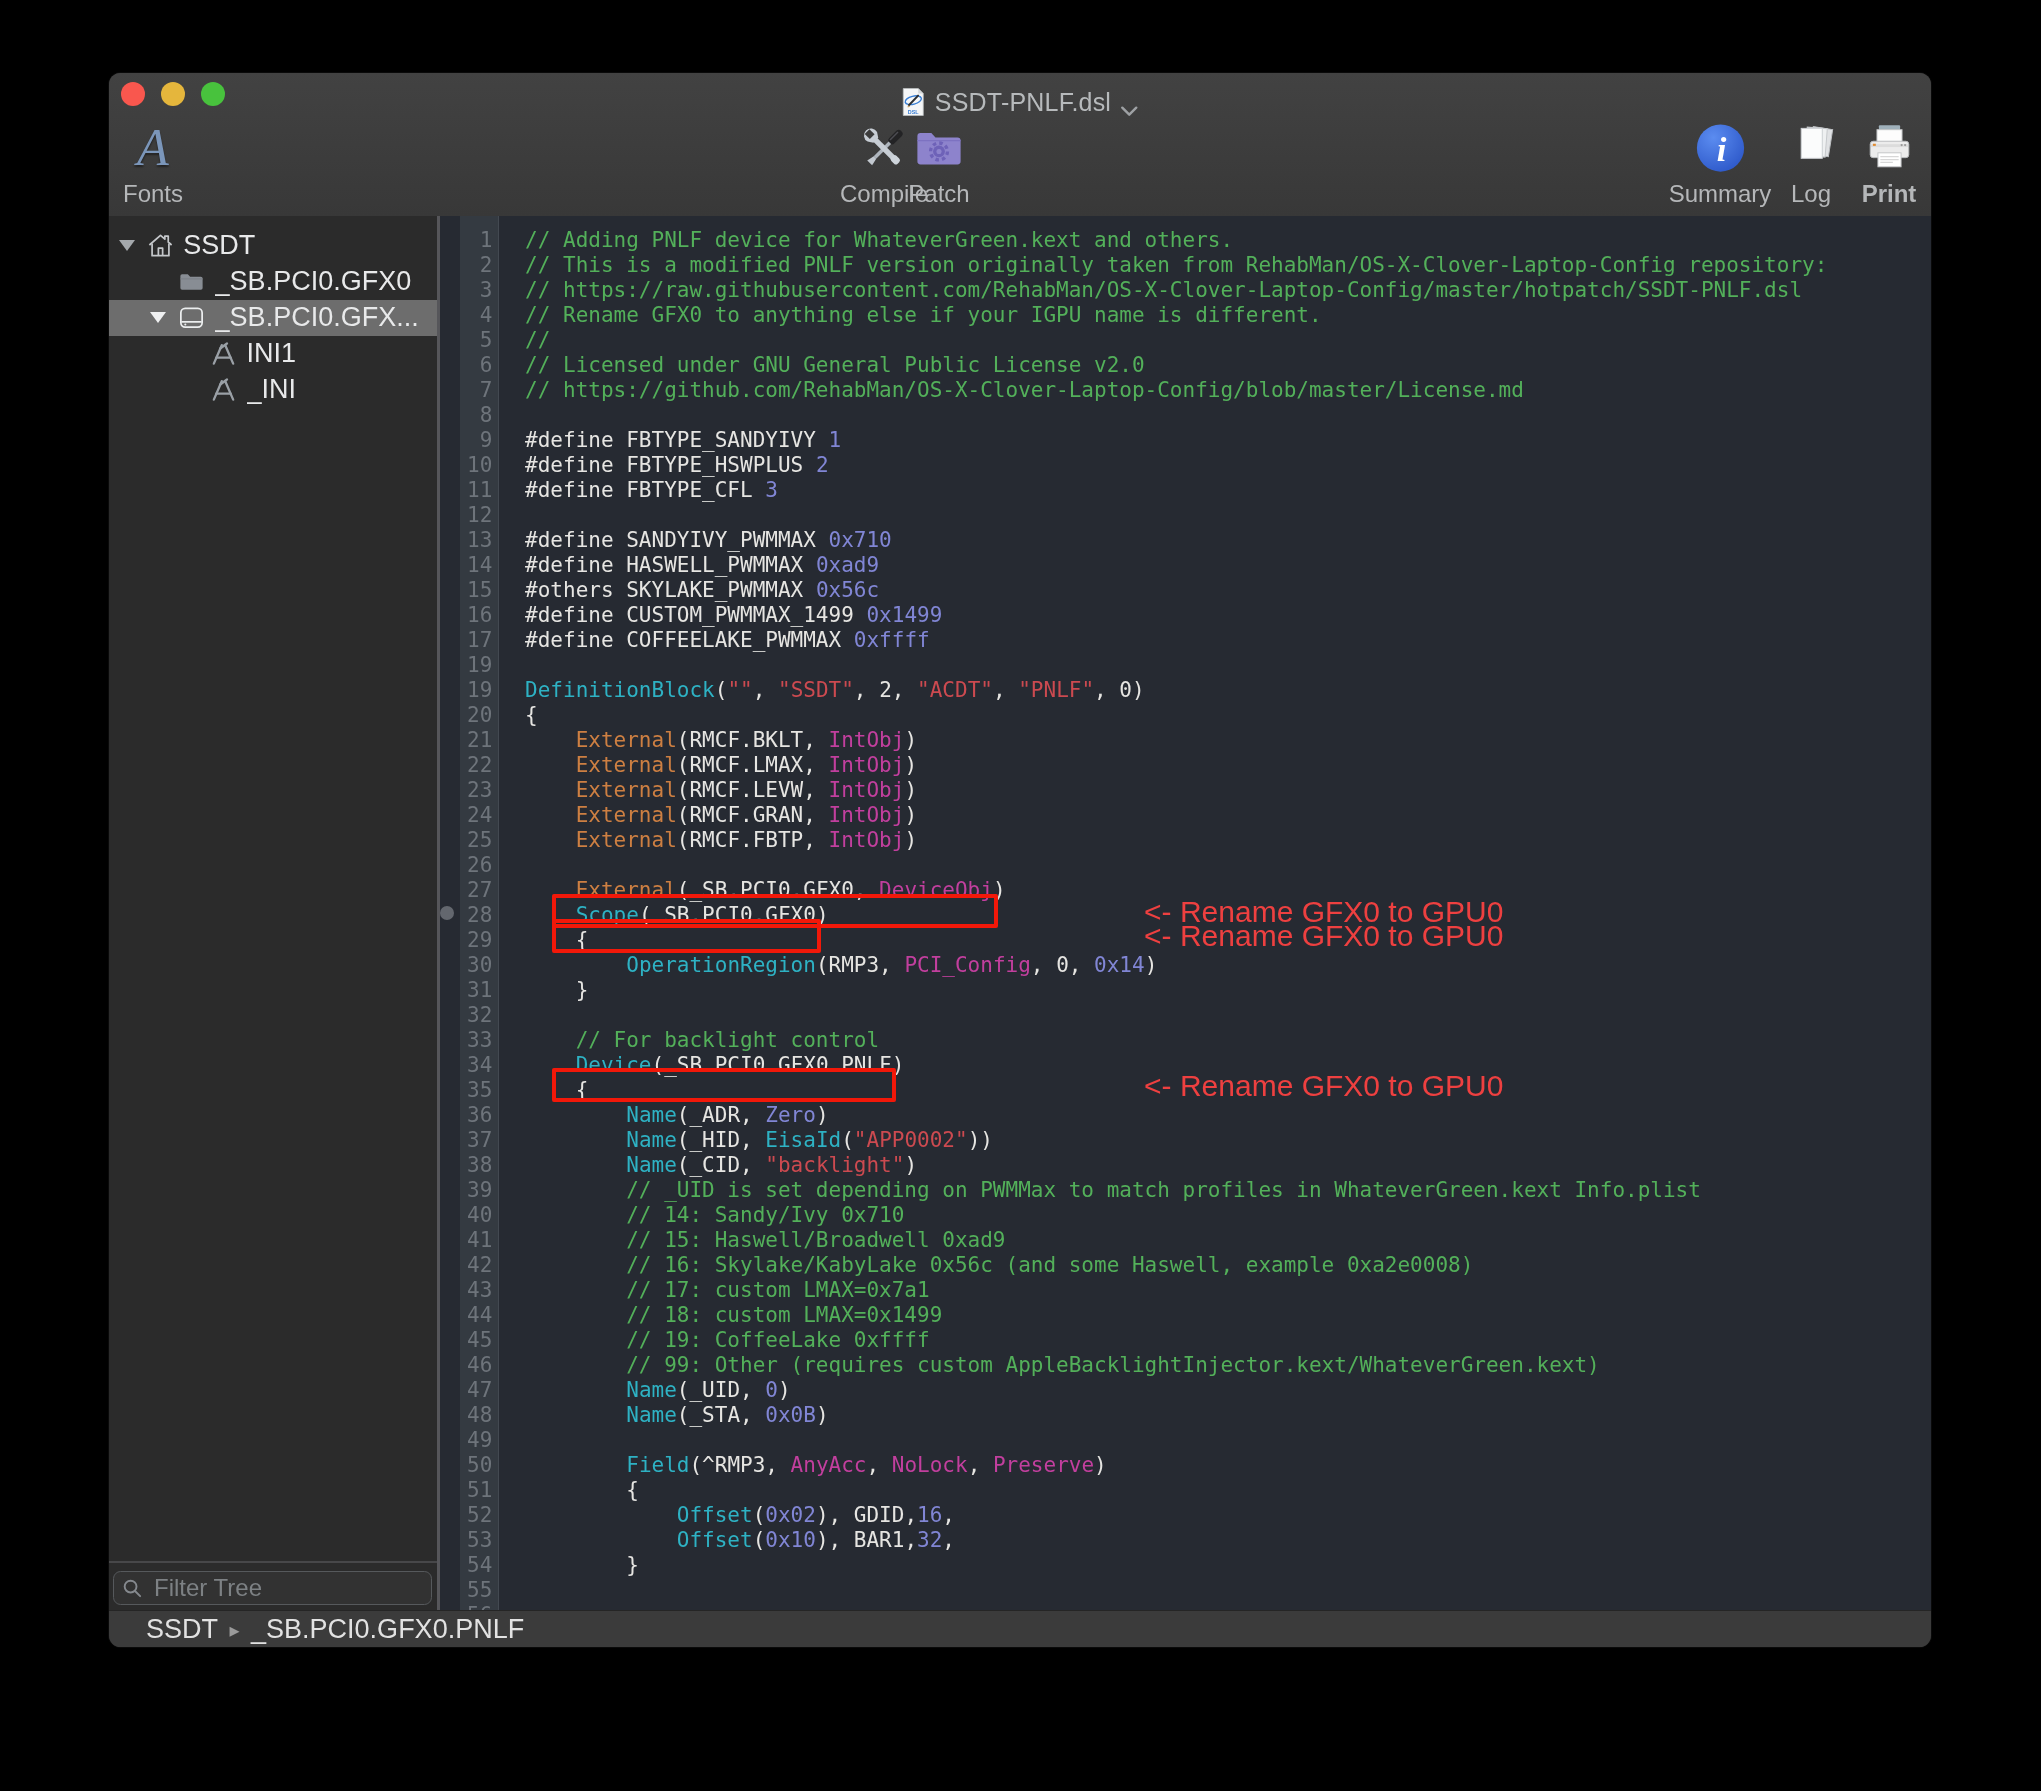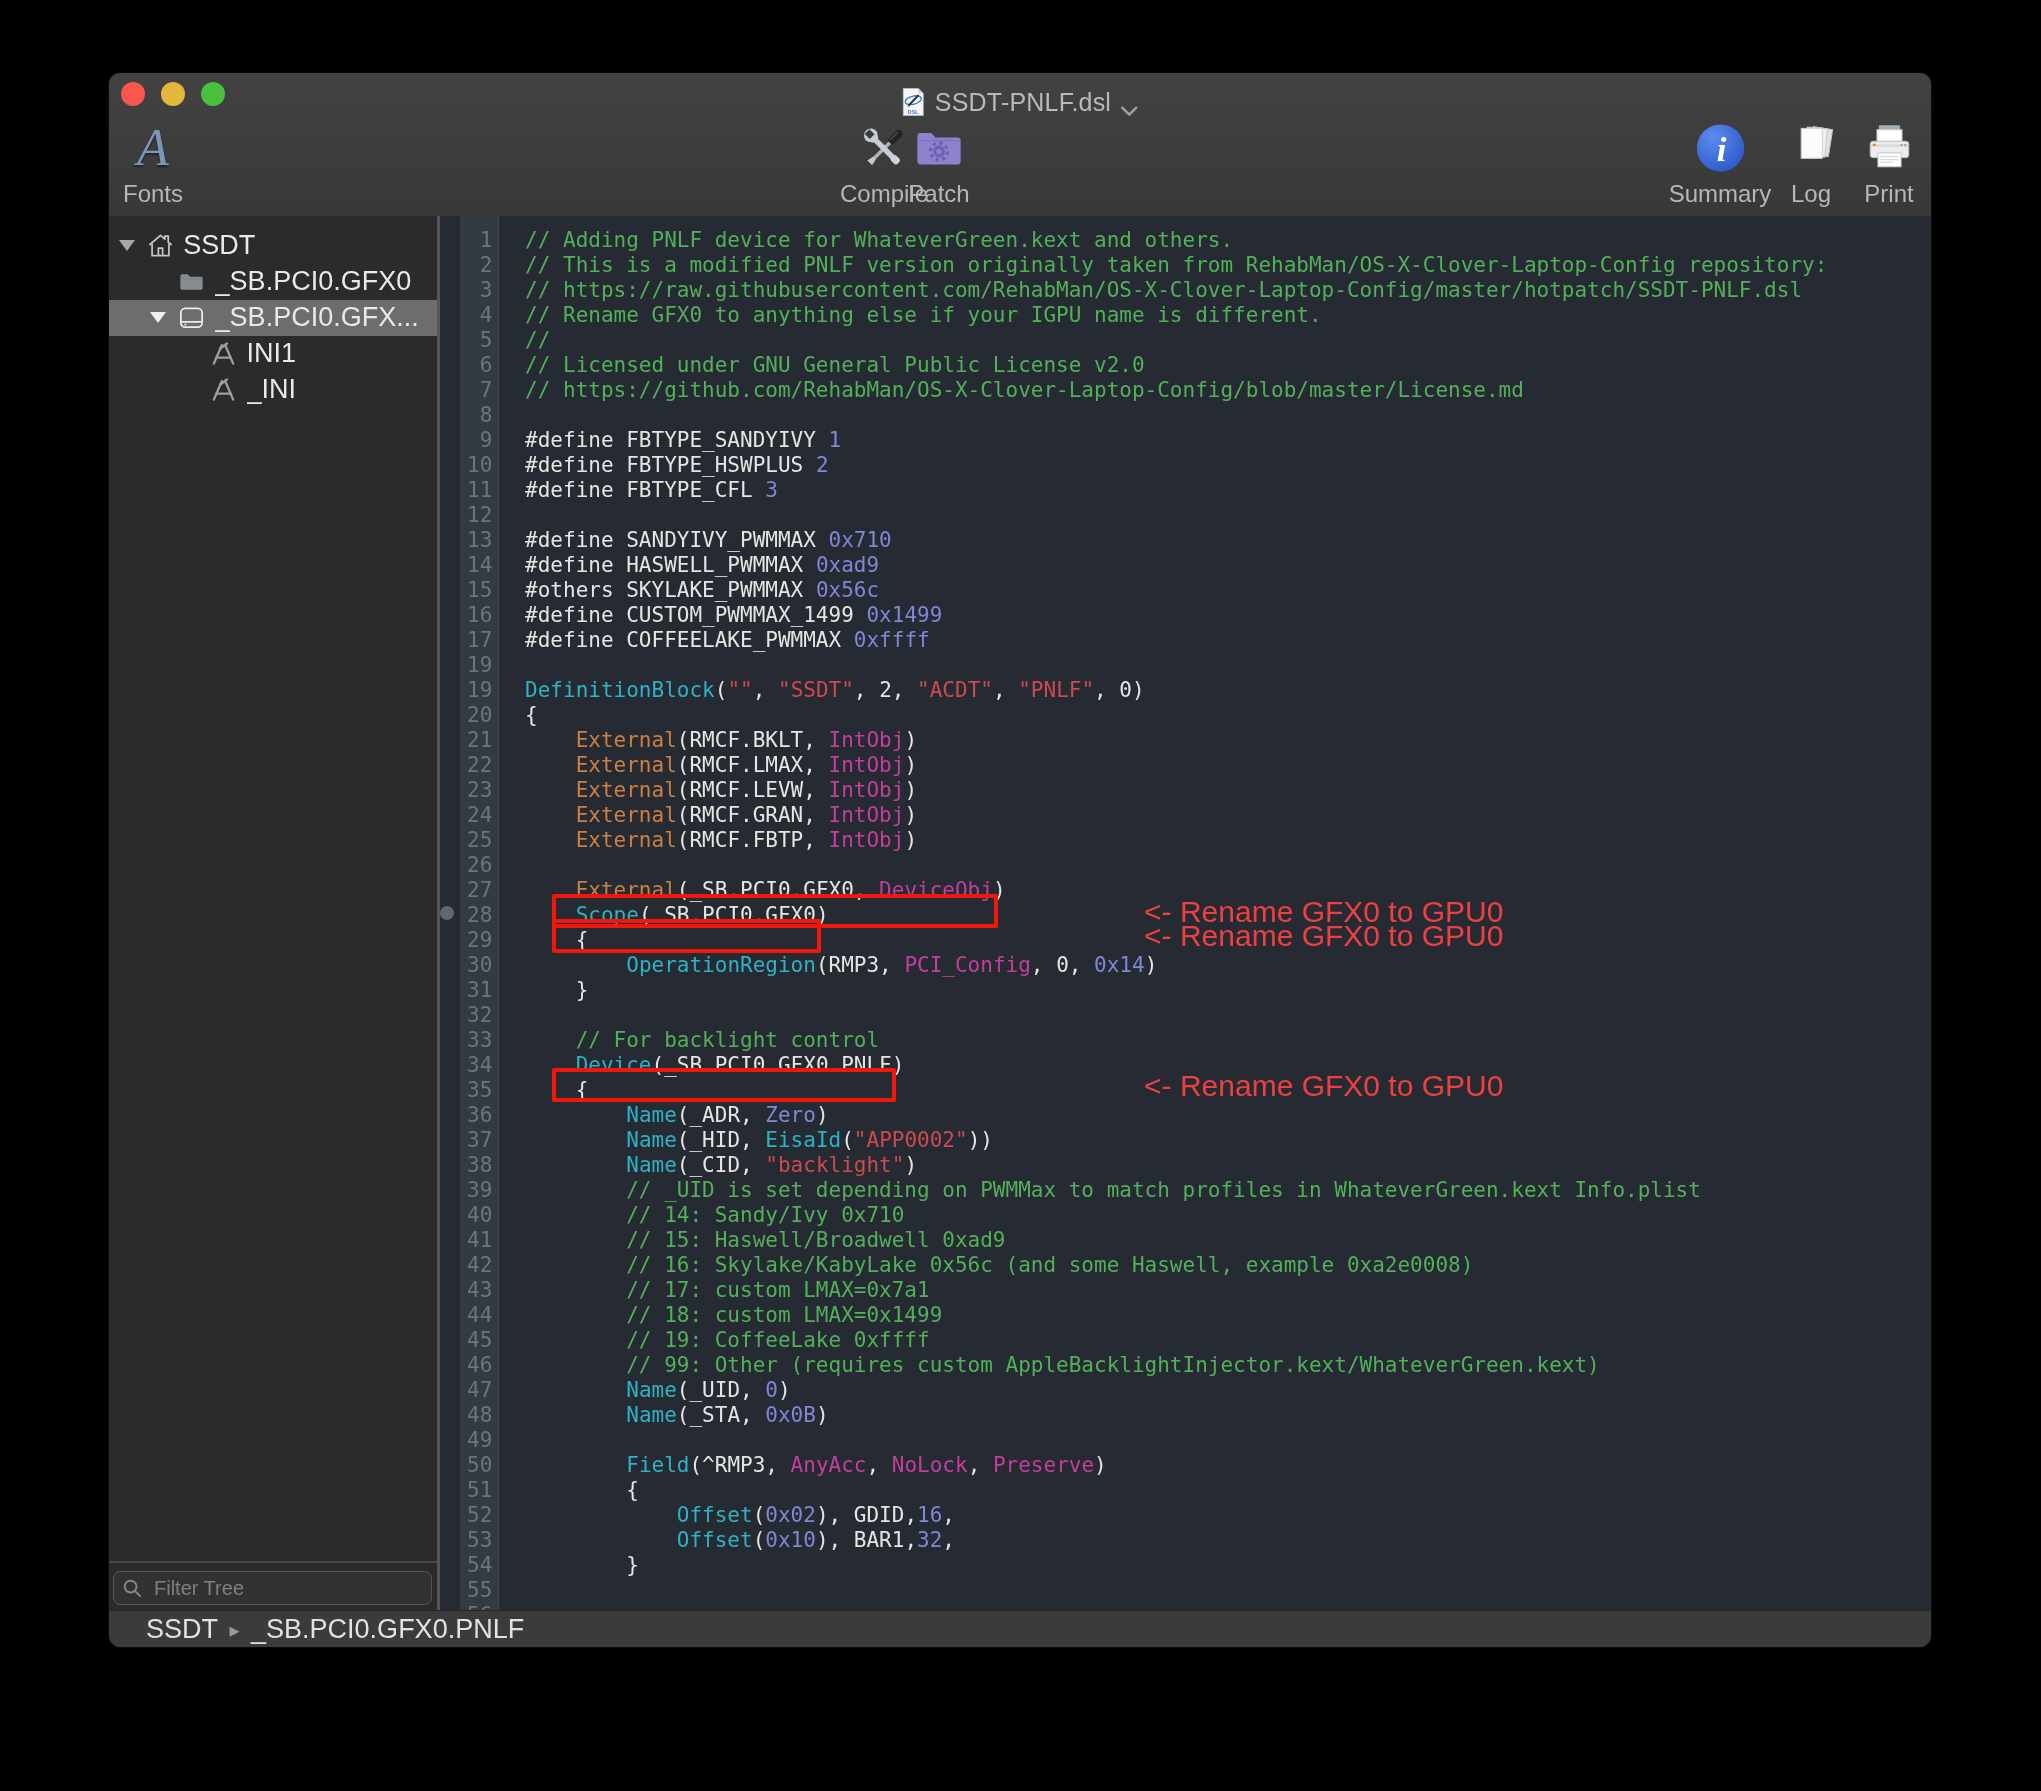--- a/index.html
+++ b/index.html
@@ -42,21 +42,21 @@
   .row .indent{flex:none;}
   .row .disc{width:27px;flex:none;display:flex;align-items:center;}
   .tri{width:0;height:0;border-left:8.6px solid transparent;border-right:8.6px solid transparent;
        border-top:11.5px solid #a4a8ac;}
   .row.selected .tri{border-top-color:#eff0f1;}
   .row .ticon{width:29px;height:29px;flex:none;margin-right:8.6px;display:flex;}
   .row .tlabel{overflow:hidden;text-overflow:ellipsis;}
   .filter-wrap{position:absolute;left:3.8px;right:4.8px;bottom:5.7px;height:32.5px;border:1.9px solid #56595c;
                border-radius:7.6px;background:#323232;display:flex;align-items:center;padding-left:8.6px;}
   .filter-sep{position:absolute;left:0;right:0;bottom:48px;height:1.9px;background:#474749;}
-  .filter-wrap input{flex:1;background:transparent;border:none;outline:none;font-size:20px;
+  .filter-wrap input{flex:1;background:transparent;border:none;outline:none;font-size:24px;
                      color:#22c55e;font-family:"Liberation Sans",sans-serif;margin-left:8.6px;min-width:0;}
   .filter-wrap input::placeholder{color:#7d8184;}
   
   .editor{flex:1;background:var(--editor-bg,#262a32);display:flex;position:relative;overflow:hidden;
           font-family:"DejaVu Sans Mono",monospace;font-size:21px;line-height:25px;}
   .gutter-margin{width:20px;flex:none;}
   .gutter{width:32.5px;flex:none;background:#343a41;border-right:1.9px solid #434951;
           padding-top:11.5px;text-align:right;padding-right:5.7px;color:#6e747b;}
   .ln{height:25px;}
   .code{flex:1;padding-top:11.5px;padding-left:26px;position:relative;color:#e6e5e2;}
@@ -168,21 +168,21 @@
         <div class="tb-icon">
           <svg width="55" height="55" viewBox="0 0 56 56">
             <rect x="28" y="7" width="20" height="28" fill="#e0e2e4" stroke="#bcbfc2" transform="rotate(9 38 21)"></rect>
             <rect x="23" y="7" width="20.5" height="29" fill="#eef0f1" stroke="#c5c8cb" transform="rotate(4.5 33 21.5)"></rect>
             <rect x="18" y="7.5" width="21.5" height="30.5" fill="#fbfcfc" stroke="#cdd0d3"></rect>
           </svg>
         </div>
         <div class="tb-label">Log</div>
       </div>
 
-      <div class="tb-item" style="left:1780px;">
+      <div class="tb-item" style="left:1780px;font-weight:bold;">
         <div class="tb-icon">
           <svg width="54" height="54" viewBox="0 0 56 56">
             <rect x="17" y="4.5" width="22" height="5" rx="1" fill="#9fb0ba"></rect>
             <rect x="15" y="9" width="26" height="13.5" fill="#fdfdfd" stroke="#c3c5c7"></rect>
             <rect x="8" y="21" width="40" height="17" rx="3" fill="#ececec" stroke="#b9bbbd"></rect>
             <rect x="8.8" y="24" width="38.4" height="3" fill="#dcdcdc"></rect>
             <rect x="10.8" y="23.6" width="3" height="2.2" fill="#e08a2e"></rect>
             <circle cx="40.6" cy="25" r="1.2" fill="#9a9a9a"></circle>
               <circle cx="44.2" cy="25" r="1.2" fill="#9a9a9a"></circle>
             <rect x="16" y="33" width="24" height="14.5" fill="#ffffff" stroke="#c3c5c7"></rect>

